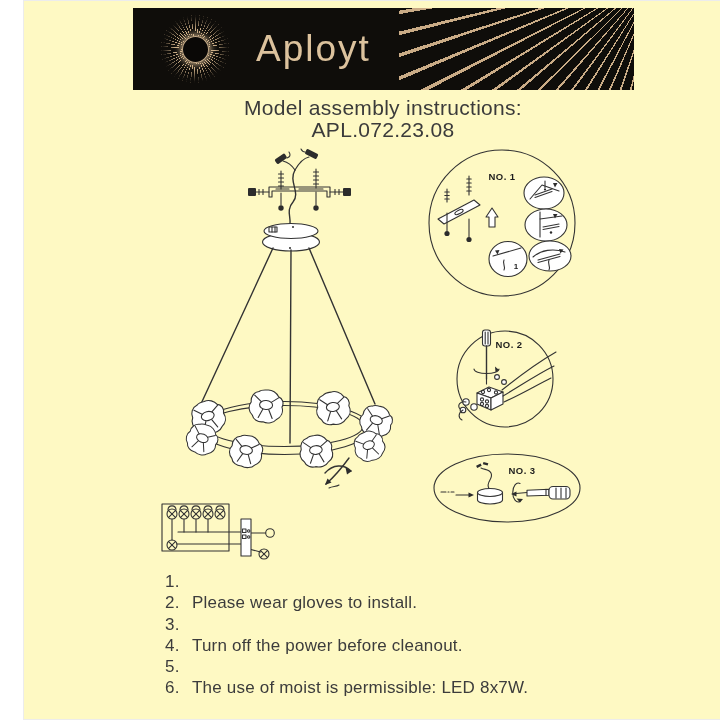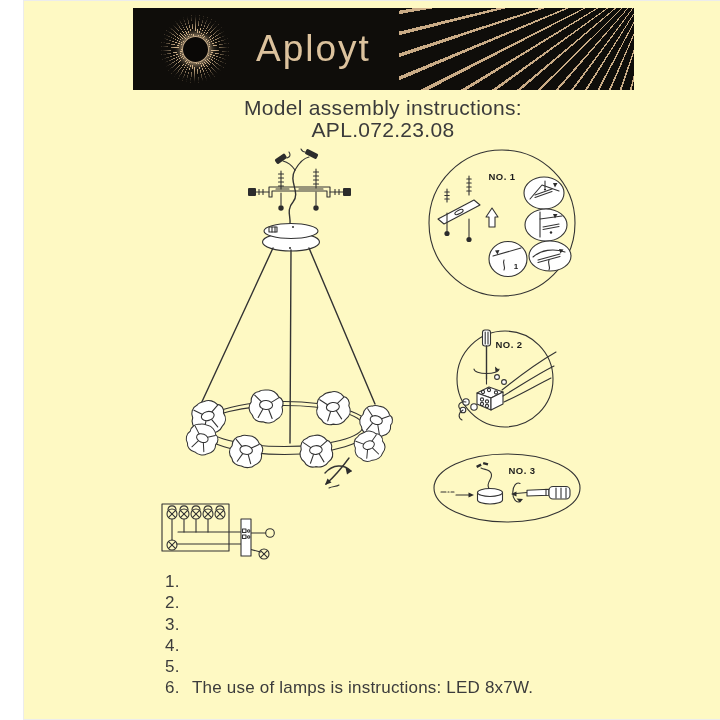--- a/index.html
+++ b/index.html
@@ -329,29 +329,31 @@
       </g>
     </g>
   </svg>
 
   <div class="instructions">
     <div class="row">
       <span class="num">1.</span>
     </div>
     <div class="row">
       <span class="num">2.</span>
+      <span>Please wear gloves to install.</span>
     </div>
     <div class="row">
       <span class="num">3.</span>
     </div>
     <div class="row">
       <span class="num">4.</span>
+      <span>Turn off the power before cleanout.</span>
     </div>
     <div class="row">
       <span class="num">5.</span>
     </div>
     <div class="row">
       <span class="num">6.</span>
-      <span>The use of lamps is instructions: LED 8x7W.</span>
+      <span>The use of moist is permissible: LED 8x7W.</span>
     </div>
   </div>
 
 </div>
 
 </body></html>

